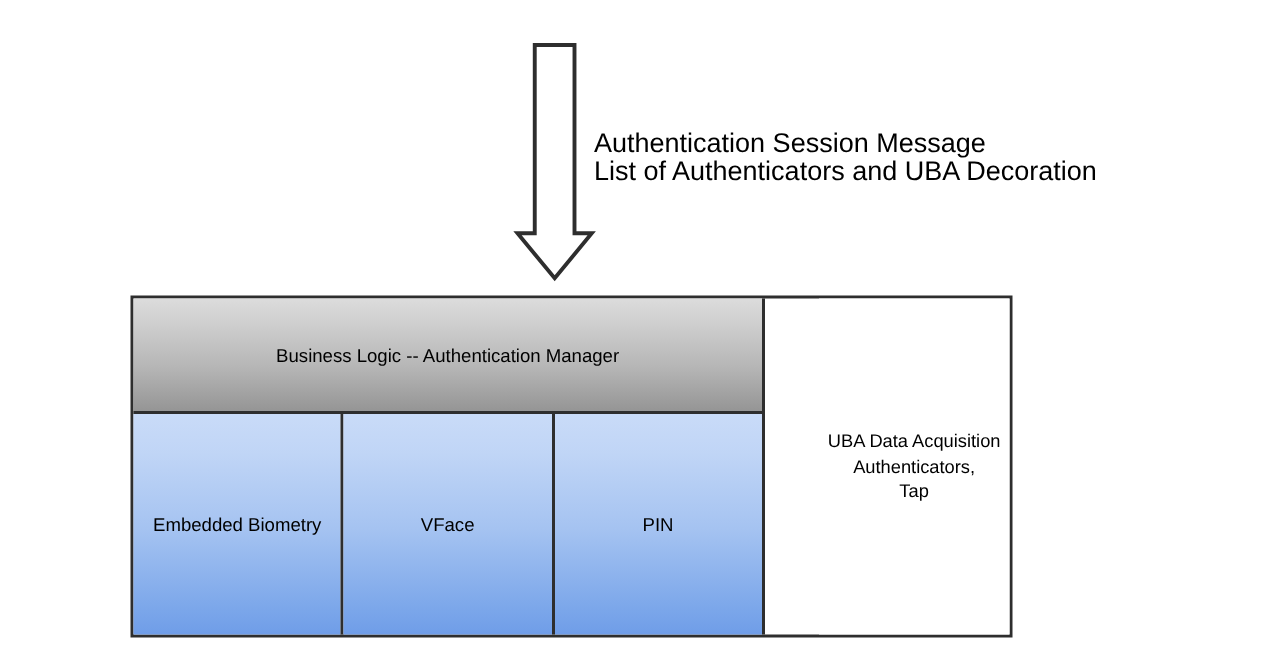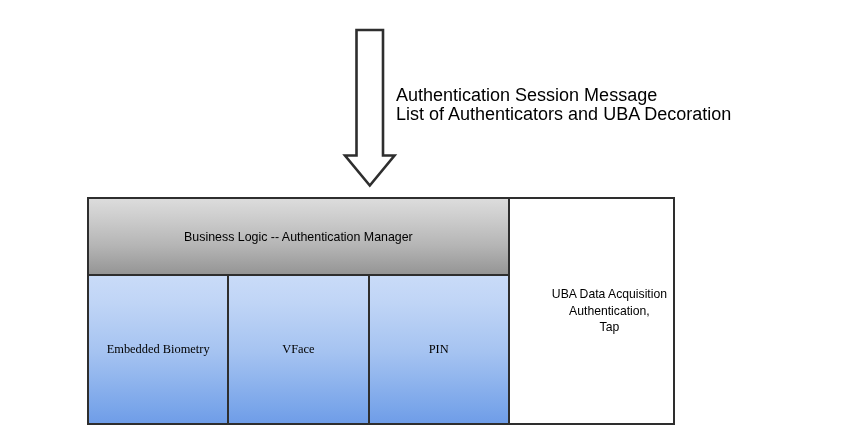--- a/index.html
+++ b/index.html
@@ -92,21 +92,20 @@
     font-size: 12.4px;
     color: #000000;
     text-align: center;
   }
 
   .authenticator-row {
     flex: 1 1 auto;
     display: flex;
     flex-direction: row;
     align-items: stretch;
-    font-family: Liberation Serif, serif;
   }
 
   .authenticator {
     flex: 1 1 0;
     box-sizing: border-box;
     border-right: 2px solid #2e2e2e;
     background: linear-gradient(to bottom, #c9dbf8 0%, #c0d5f6 18%, #a5c3f1 52%, #7ca7ea 88%, #6f9de8 100%);
     display: flex;
     align-items: center;
     justify-content: center;
@@ -176,20 +175,20 @@
         <div class="authenticator">
           <span>PIN</span>
         </div>
       </div>
 
     </div>
 
     <div class="uba-panel">
       <div class="uba-text">
         <span class="line">UBA Data Acquisition</span>
-        <span class="line">Authentication,</span>
+        <span class="line">Authenticators,</span>
         <span class="line">Tap</span>
       </div>
     </div>
 
   </div>
 
 </div>
 
 </body></html>

